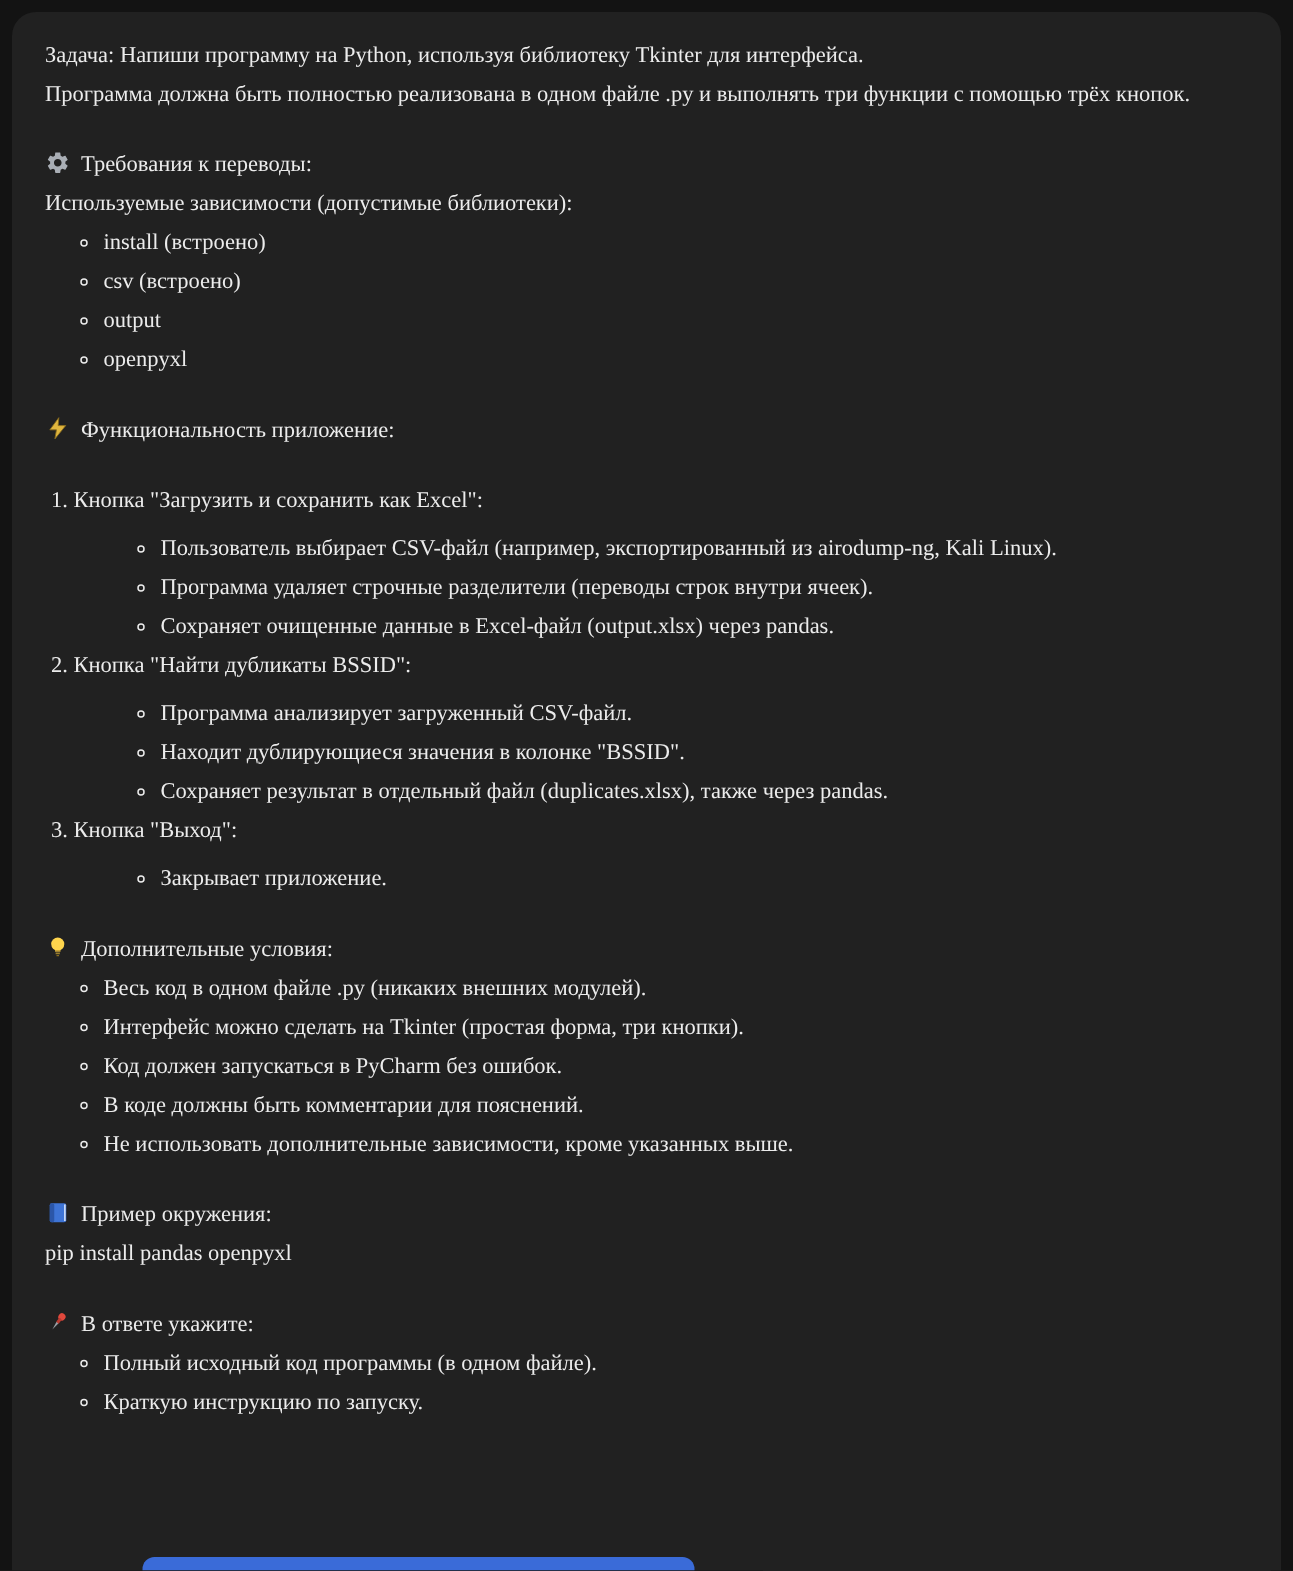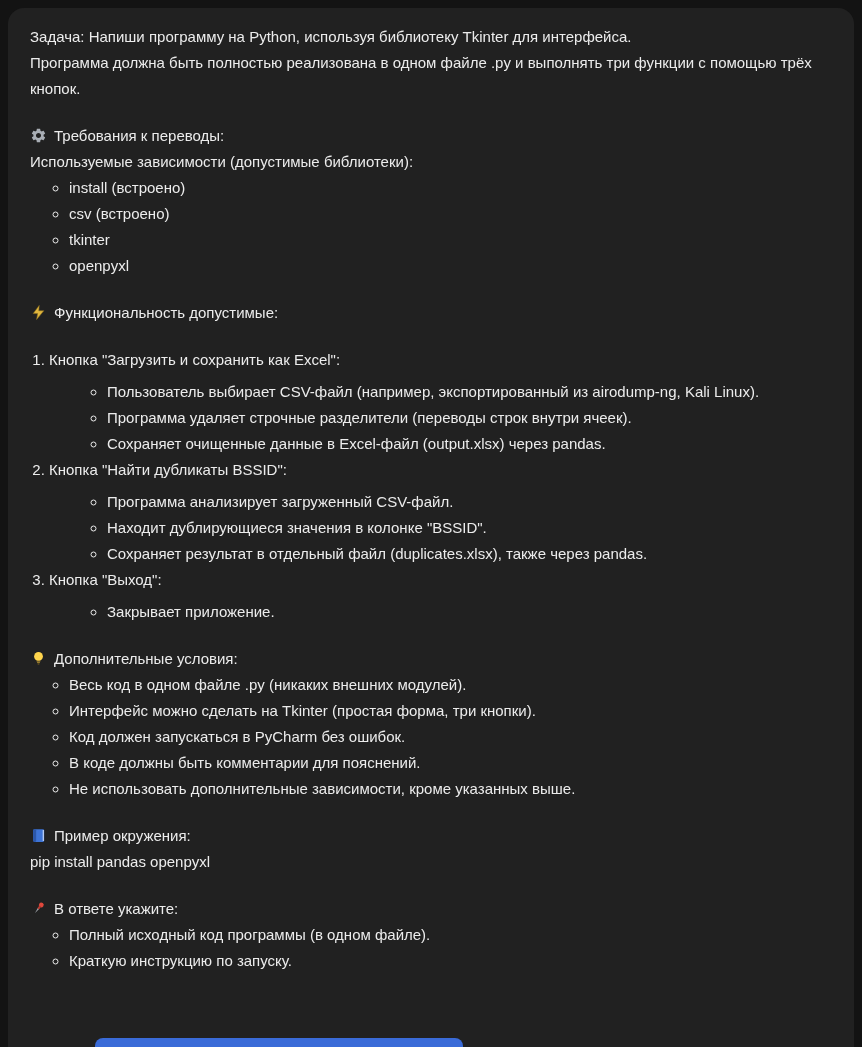--- a/index.html
+++ b/index.html
@@ -13,21 +13,21 @@
     color: var(--text, #ececec);
   }
   .screen { position: relative; width: 862px; height: 1047px; overflow: hidden; }
   .panel {
     position: absolute; left: 8px; top: 8px;
     width: 846px; height: 1080px;
     background: var(--panel-bg, #212121);
     border-radius: 16px;
     padding: 16px 42px 0 22px;
   }
-  .block { margin-bottom: 21px; line-height: 26px; }
+  .block { margin-bottom: 21px; line-height: 26px; font-family: Liberation Serif, serif; }
   .block.gap-lg { }
   .line { line-height: 26px; }
   ul.l1 { margin: 0; padding: 0 0 0 39px; list-style: circle; }
   ol.num { margin: 21px 0 0 0; padding: 0 0 0 19px; list-style: decimal; }
   ul.l2 { margin: 6px 0 0 0; padding: 0 0 0 58px; list-style: circle; }
   li { line-height: 26px; }
   .icon {
     display: inline-block; width: 17px; height: 17px;
     vertical-align: -3px; margin-right: 7px;
   }
@@ -55,32 +55,32 @@
         <span class="icon">
           <svg viewBox="0 0 24 24">
               <path fill="#a9aeb5" d="M19.14,12.94c0.04-0.3,0.06-0.61,0.06-0.94c0-0.32-0.02-0.64-0.07-0.94l2.03-1.58c0.18-0.14,0.23-0.41,0.12-0.61l-1.92-3.32c-0.12-0.22-0.37-0.29-0.59-0.22l-2.39,0.96c-0.5-0.38-1.03-0.7-1.62-0.94L14.4,2.81c-0.04-0.24-0.24-0.41-0.48-0.41h-3.84c-0.24,0-0.43,0.17-0.47,0.41L9.25,5.35C8.66,5.59,8.12,5.92,7.63,6.29L5.24,5.33c-0.22-0.08-0.47,0-0.59,0.22L2.74,8.87C2.62,9.08,2.66,9.34,2.86,9.48l2.03,1.58C4.84,11.36,4.8,11.69,4.8,12s0.02,0.64,0.07,0.94l-2.03,1.58c-0.18,0.14-0.23,0.41-0.12,0.61l1.92,3.32c0.12,0.22,0.37,0.29,0.59,0.22l2.39-0.96c0.5,0.38,1.03,0.7,1.62,0.94l0.36,2.54c0.05,0.24,0.24,0.41,0.48,0.41h3.84c0.24,0,0.44-0.17,0.47-0.41l0.36-2.54c0.59-0.24,1.13-0.56,1.62-0.94l2.39,0.96c0.22,0.08,0.47,0,0.59-0.22l1.92-3.32c0.12-0.22,0.07-0.47-0.12-0.61L19.14,12.94z M12,15.6c-1.98,0-3.6-1.62-3.6-3.6s1.62-3.6,3.6-3.6s3.6,1.62,3.6,3.6S13.98,15.6,12,15.6z"></path>
             </svg>
         </span><span>Требования к переводы:</span>
       </div>
       <div class="line">Используемые зависимости (допустимые библиотеки):</div>
       <ul class="l1">
         <li>install (встроено)</li>
         <li>csv (встроено)</li>
-        <li>tkinter</li>
+        <li>output</li>
         <li>openpyxl</li>
       </ul>
     </div>
 
     <div class="block">
       <div class="line">
         <span class="icon">
           <svg viewBox="0 0 24 24">
               <path fill="#e0b63e" stroke="#8a6d1c" stroke-width="0.8" d="M13 2 L4.5 13.5 H10.8 L9.3 22 L19.5 9.5 H12.4 Z"></path>
             </svg>
-        </span><span>Функциональность допустимые:</span>
+        </span><span>Функциональность приложение:</span>
       </div>
       <ol class="num">
         <li>
           <span>Кнопка "Загрузить и сохранить как Excel":</span>
           <ul class="l2">
             <li>Пользователь выбирает CSV-файл (например, экспортированный из airodump-ng, Kali Linux).</li>
             <li>Программа удаляет строчные разделители (переводы строк внутри ячеек).</li>
             <li>Сохраняет очищенные данные в Excel-файл (output.xlsx) через pandas.</li>
           </ul>
         </li>

